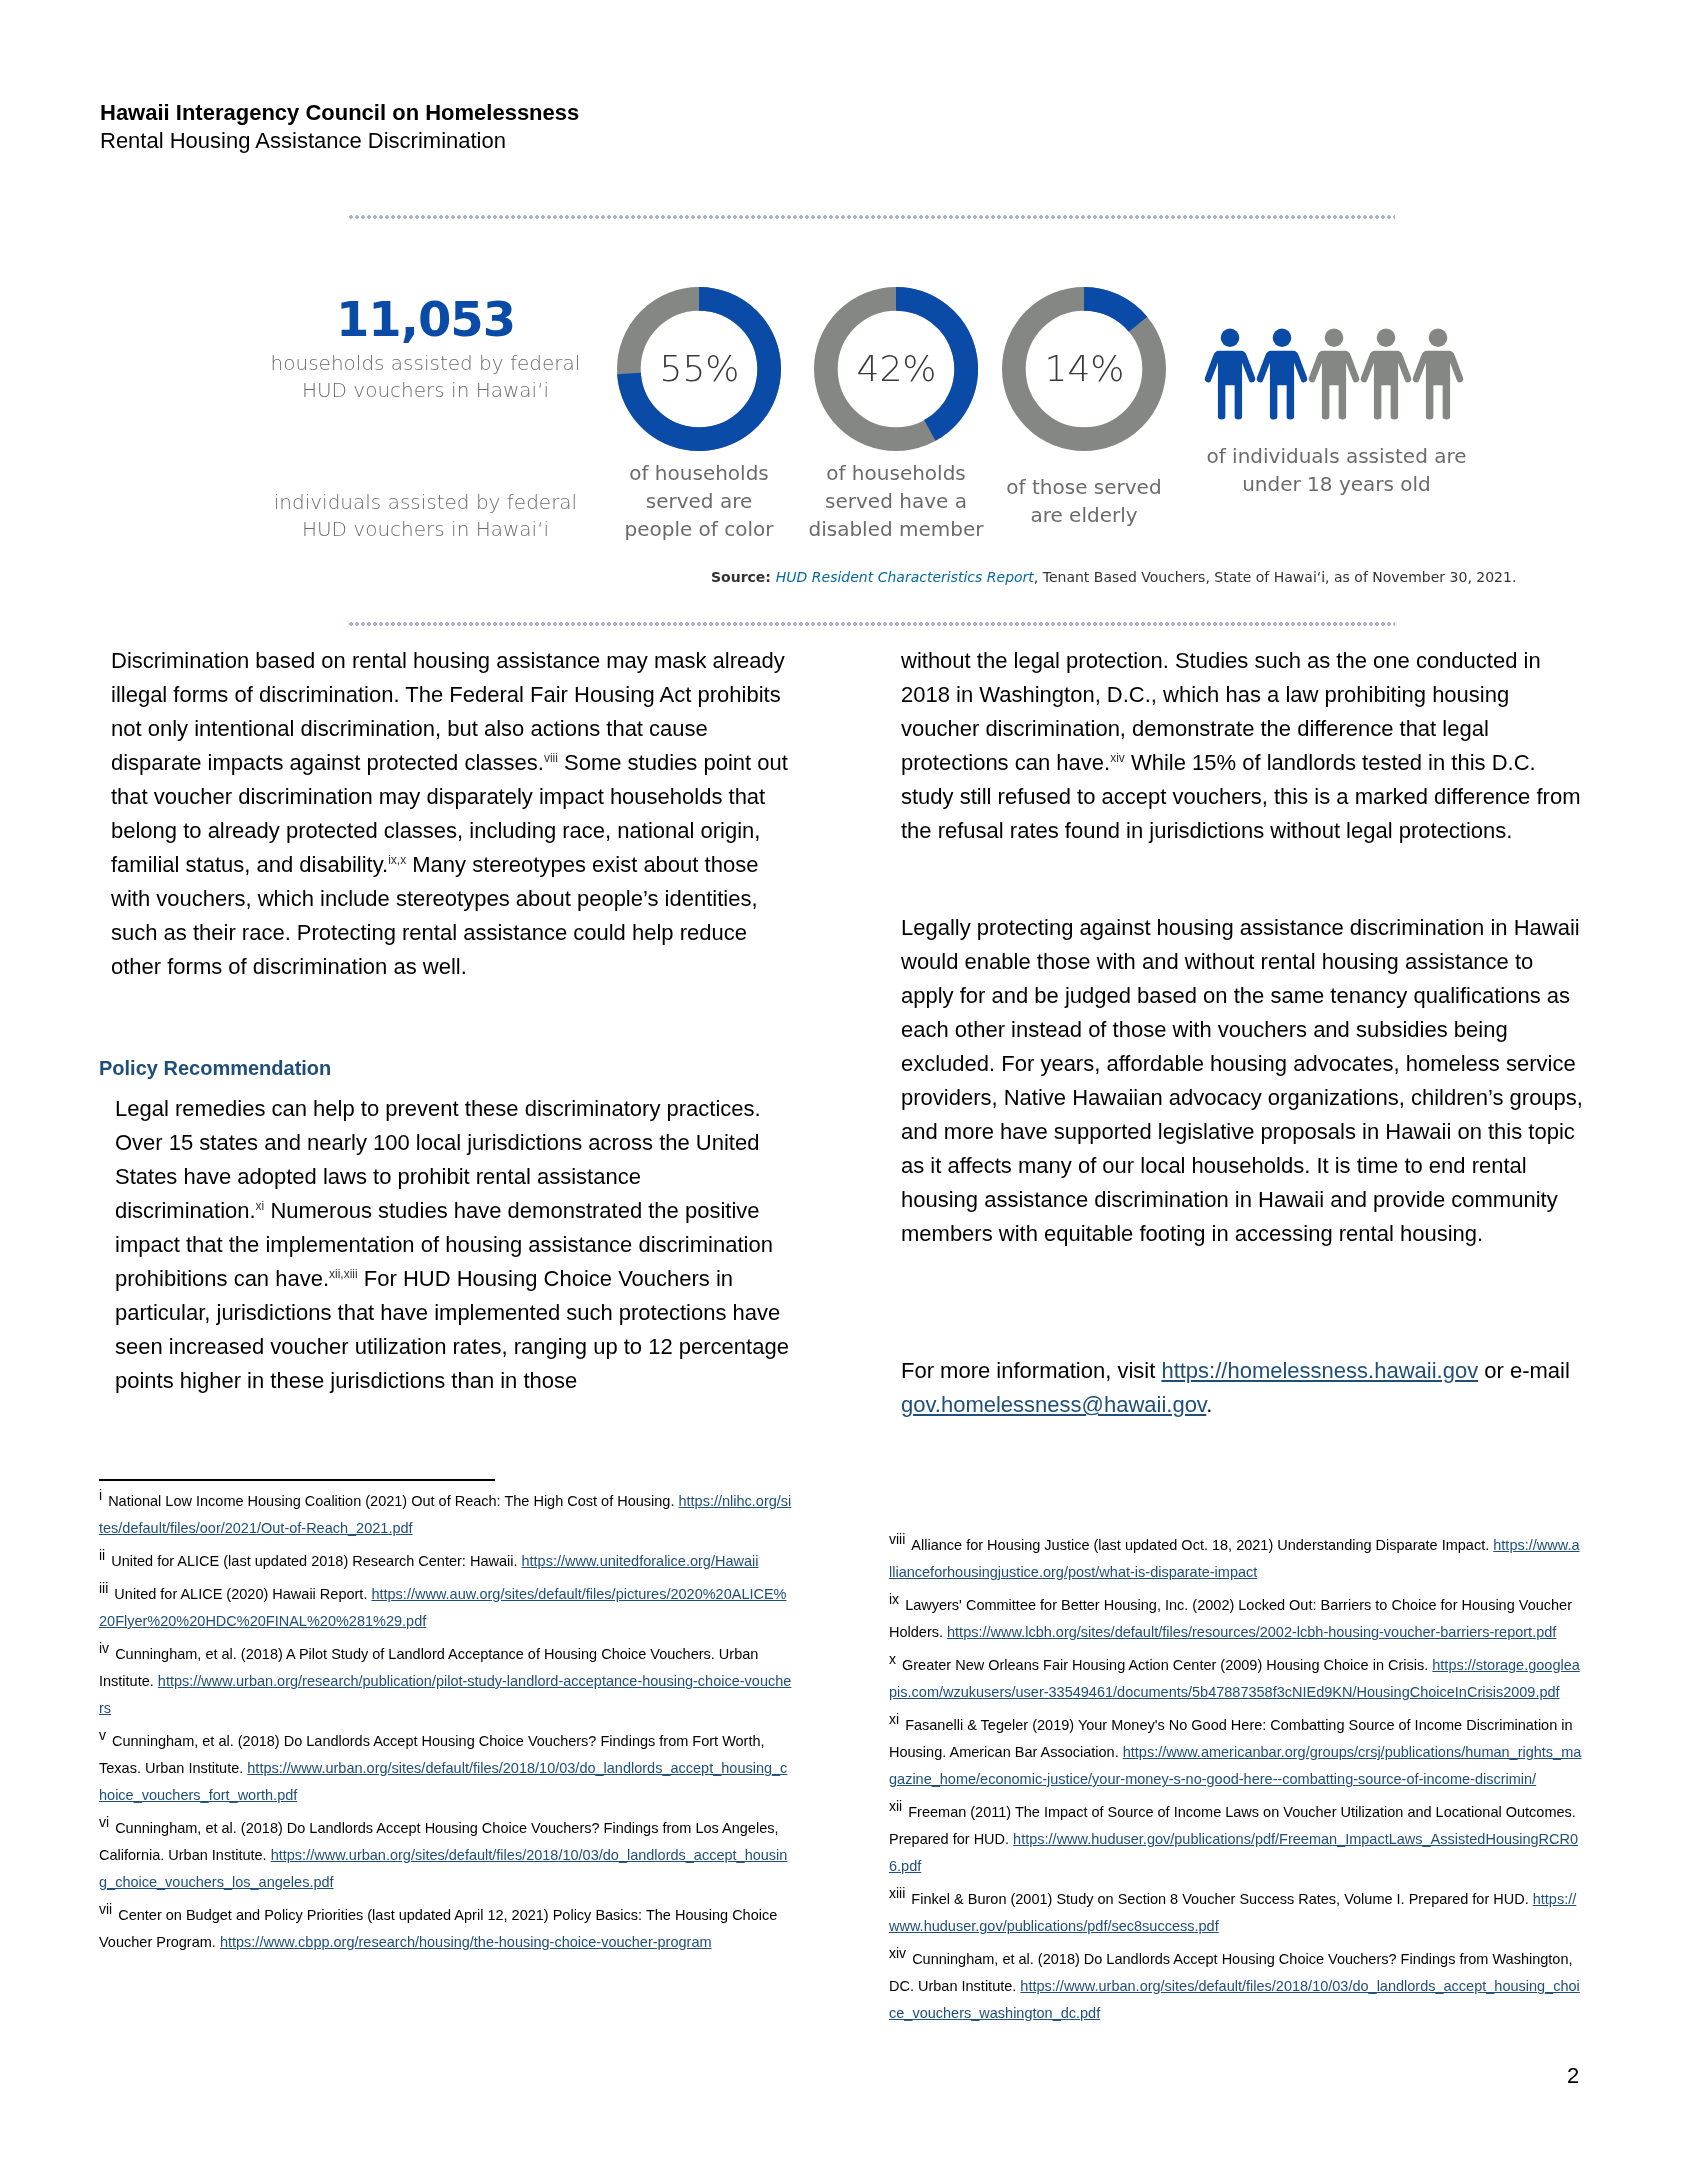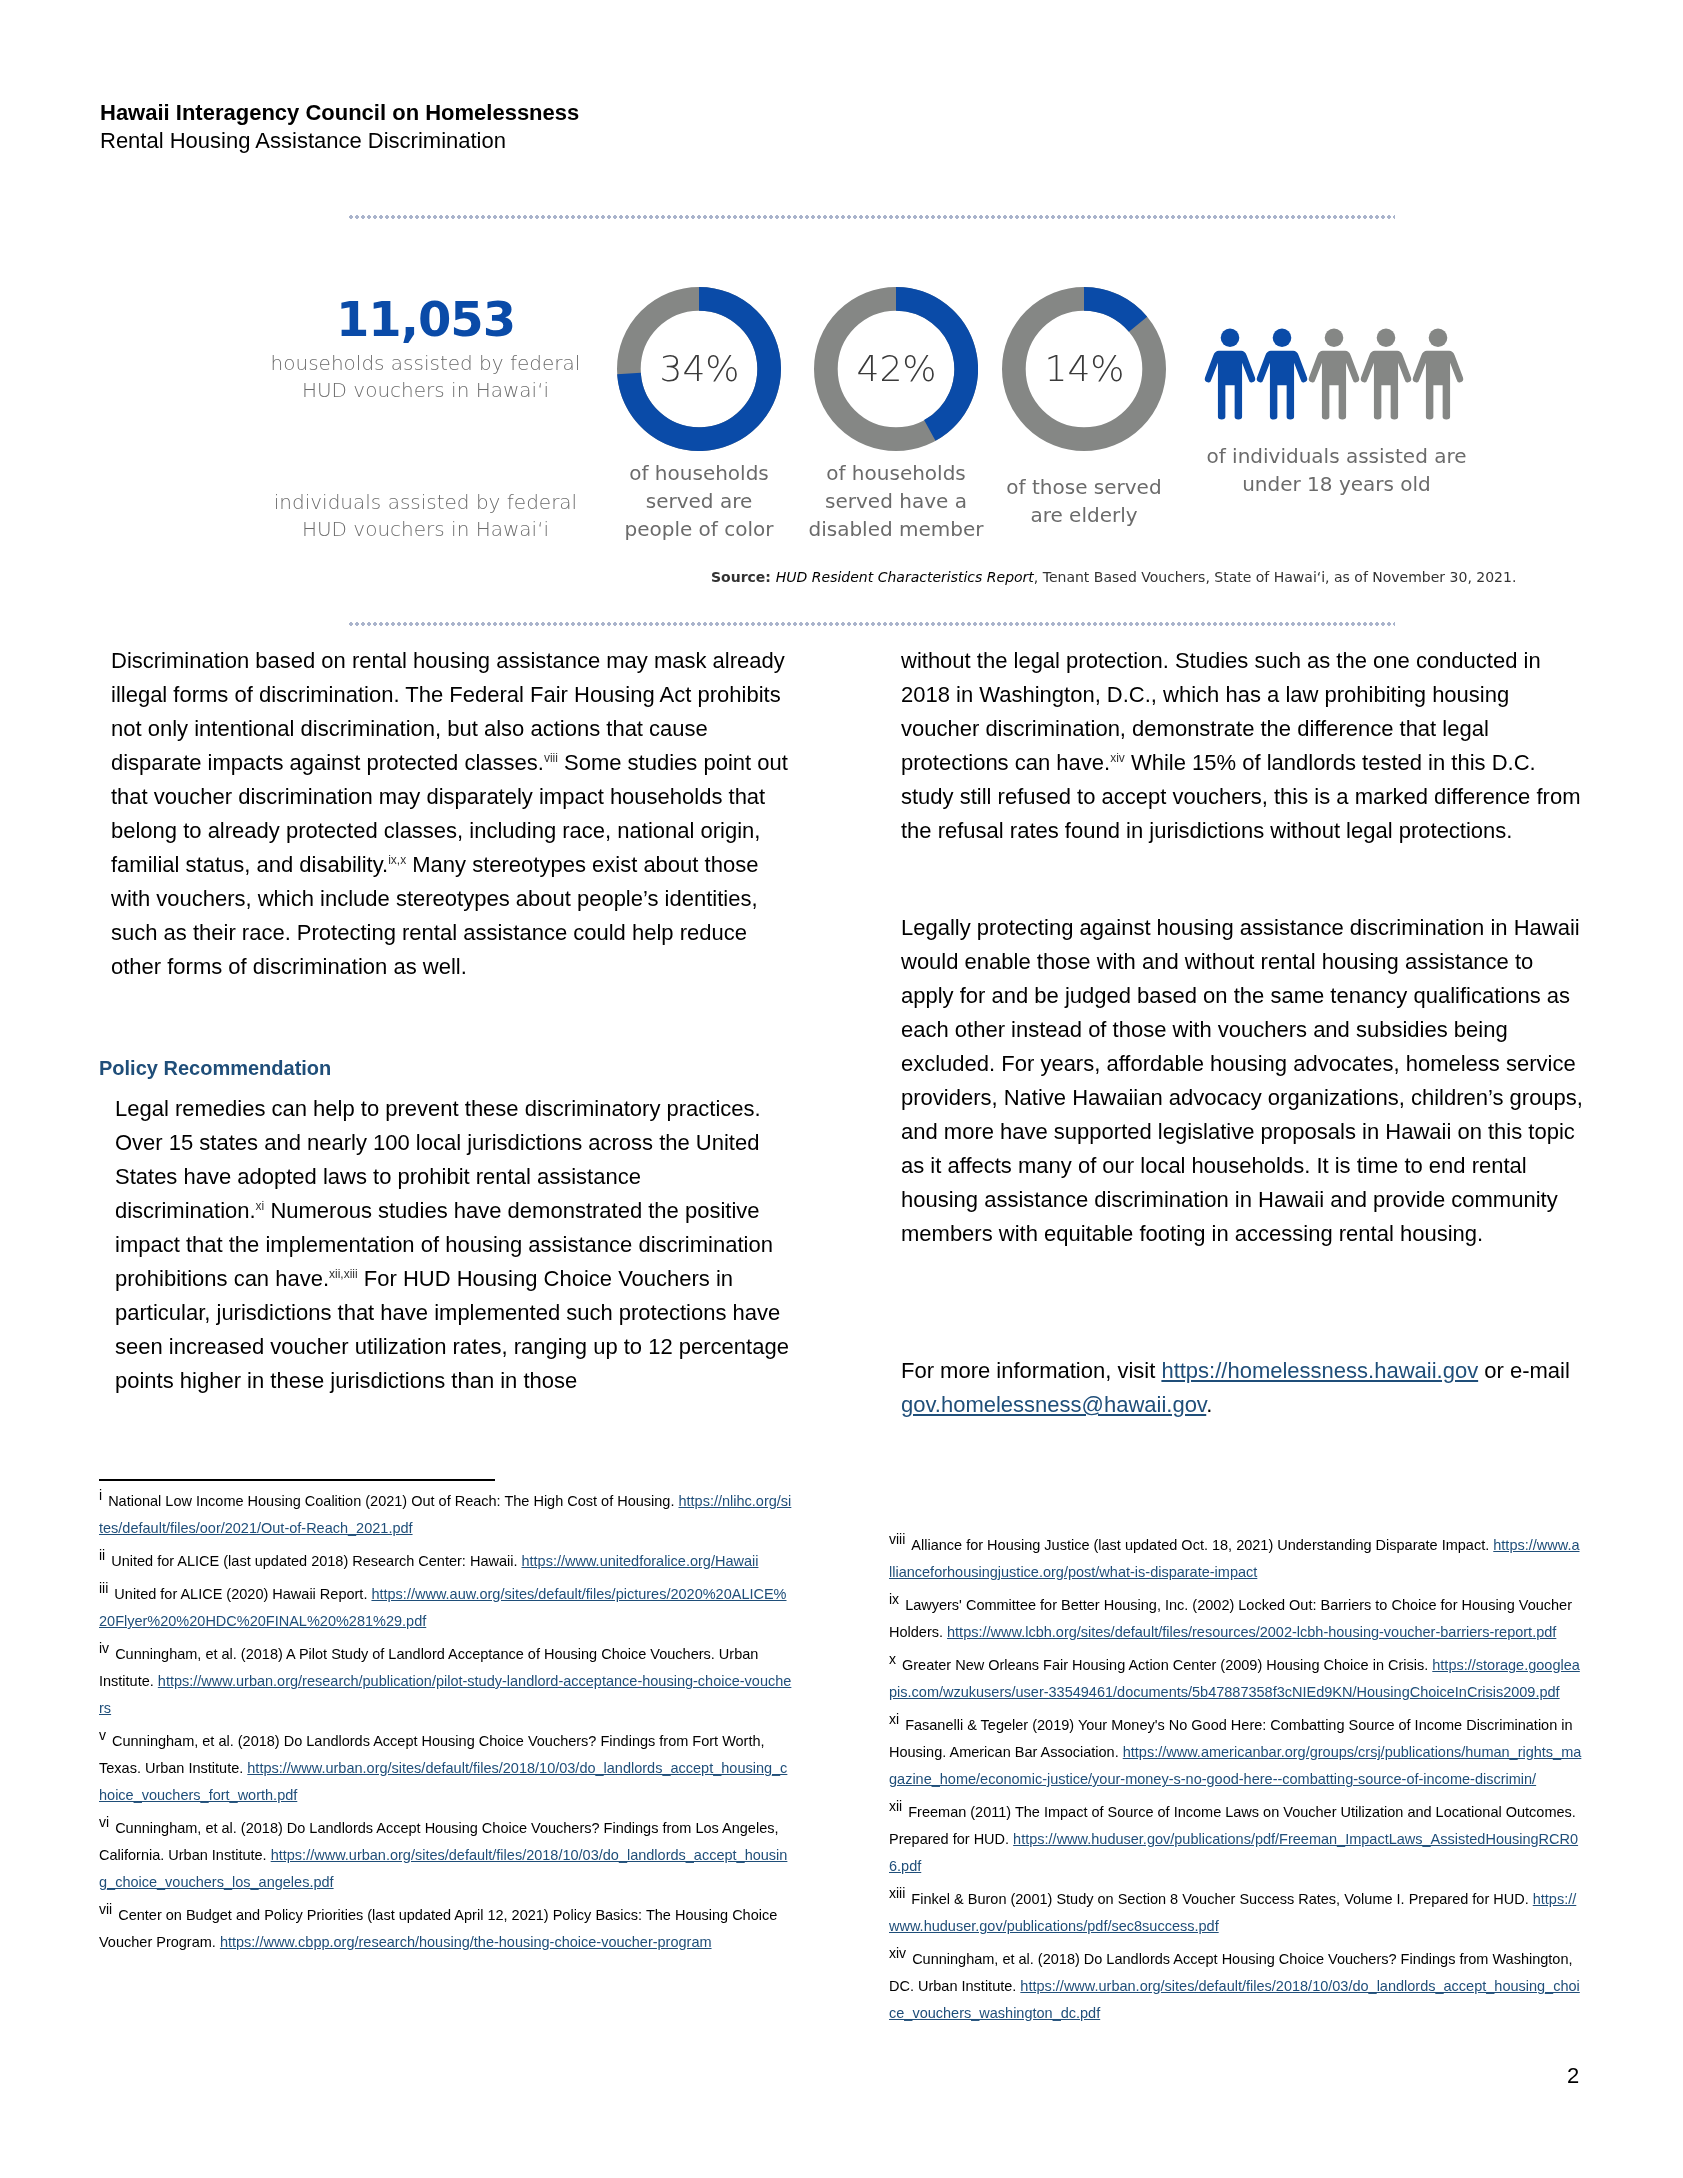--- a/index.html
+++ b/index.html
@@ -12,21 +12,21 @@
     background-size: 6px 6px; background-repeat: repeat-x; }
   .infographic { position: absolute; left: 0; top: 0; width: 1683px; height: 634px; }
   .stat-num { position: absolute; font-size: 48px; font-weight: bold; color: #0a4ba8; font-family: "DejaVu Sans", sans-serif; text-align: center; letter-spacing: -1px; }
   .stat-txt { position: absolute; font-size: 20px; color: #6b6b6b; text-align: center; line-height: 27px; font-family: "DejaVu Sans", sans-serif; font-weight: 300; }
   .donut { position: absolute; }
   .donut-label { position: absolute; font-size: 36px; color: #3a3a3a; font-family: "DejaVu Sans", sans-serif; font-weight: 300; text-align: center; width: 119px; }
   .donut-cap { position: absolute; font-size: 20px; color: #6b6b6b; text-align: center; line-height: 28px; font-family: "DejaVu Sans", sans-serif; width: 198px; }
   .people { position: absolute; left: 1204px; top: 327px; display: flex; gap: 0; }
   .person { width: 52px; height: 94px; }
   .source { position: absolute; left: 711px; top: 569px; font-size: 14px; color: #333; font-family: "DejaVu Sans", sans-serif; }
-  .source .src-link { color: #000000; font-style: italic; }
+  .source .src-link { color: #0369a1; font-style: italic; }
   .col { position: absolute; font-size: 22px; line-height: 34px; }
   .col p { margin: 0; }
   .col sup { font-size: 12px; line-height: 0; vertical-align: super; color: #333; }
   .h2 { position: absolute; left: 99px; top: 1057px; font-size: 20px; font-weight: bold; color: #1f4e79; }
   a.lnk { color: #1f4e79; text-decoration: underline; }
   .rule { position: absolute; left: 99px; top: 1479px; width: 396px; height: 2px; background: #000; }
   .fn-col { position: absolute; font-size: 14.5px; line-height: 27px; }
   .fn-col p { margin: 0; }
   .fn-col .mk { font-size: 14px; vertical-align: 6px; margin-right: 6px; }
   .fn-col a { color: #1f4e79; text-decoration: underline; word-break: break-all; }
@@ -50,21 +50,21 @@
   </div>
   <div class="stat-txt" style="left:267px; top:489px; width:317px;">
     <div>individuals assisted by federal</div>
     <div>HUD vouchers in Hawai‘i</div>
   </div>
 
   <svg class="donut" id="donut-0" style="left:617px; top:287px;" width="164" height="164" viewBox="0 0 166 166">
       <circle cx="83" cy="83" r="71" fill="none" stroke="#858785" stroke-width="24"></circle>
       <path d="M 83 12 A 71 71 0 1 1 12.140102281592718 87.45812688658123" fill="none" stroke="#0a4ba8" stroke-width="24"></path>
     </svg>
-  <div class="donut-label" style="left:640px; top:348px;">34%</div>
+  <div class="donut-label" style="left:640px; top:348px;">55%</div>
   <div class="donut-cap" id="cap-0" style="left:600px; top:459px;">
       <div>of households</div>
       <div>served are</div>
       <div>people of color</div>
     </div>
 
   <svg class="donut" id="donut-1" style="left:814px; top:287px;" width="164" height="164" viewBox="0 0 166 166">
       <circle cx="83" cy="83" r="71" fill="none" stroke="#858785" stroke-width="24"></circle>
       <path d="M 83 12 A 71 71 0 0 1 117.2045108612218 145.2177742831143" fill="none" stroke="#0a4ba8" stroke-width="24"></path>
     </svg>

